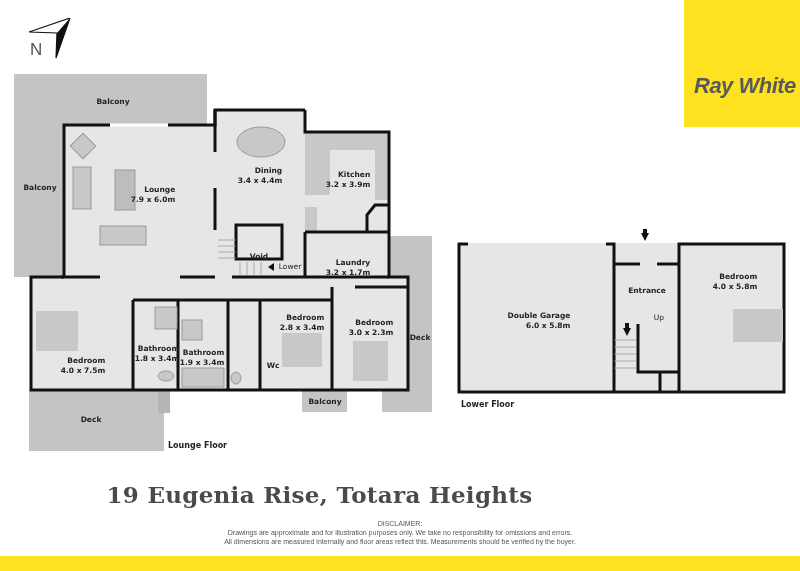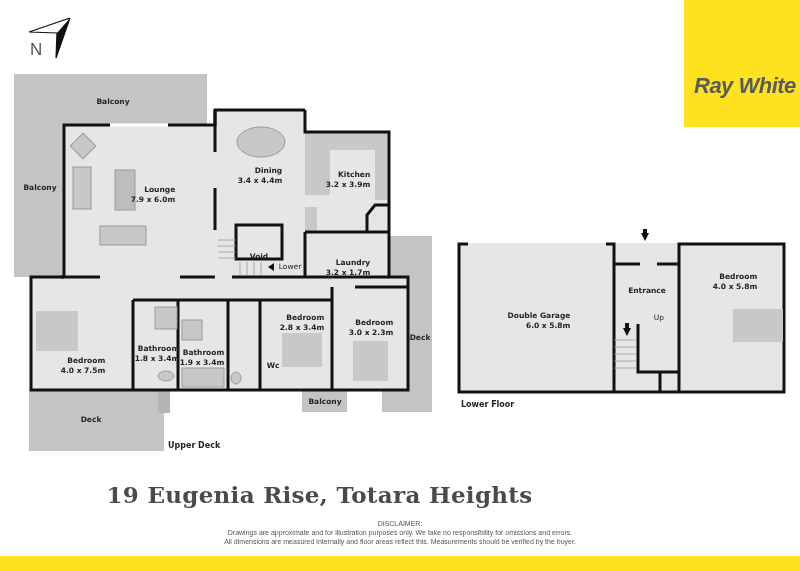--- a/index.html
+++ b/index.html
@@ -134,21 +134,21 @@
 <div class="lbl" style="left:83px;top:356px;"><span>Bedroom</span><br><span>4.0 x 7.5m</span></div>
 <div class="lbl" style="left:157px;top:344px;"><span>Bathroom</span><br><span>1.8 x 3.4m</span></div>
 <div class="lbl" style="left:202px;top:348px;"><span>Bathroom</span><br><span>1.9 x 3.4m</span></div>
 <div class="lbl" style="left:244px;top:361px;margin-left:29px;"><span>Wc</span></div>
 <div class="lbl" style="left:302px;top:313px;"><span>Bedroom</span><br><span>2.8 x 3.4m</span></div>
 <div class="lbl" style="left:371px;top:318px;"><span>Bedroom</span><br><span>3.0 x 2.3m</span></div>
 <div class="lbl" style="left:91px;top:415px;"><span>Deck</span></div>
 <div class="lbl" style="left:420px;top:333px;"><span>Deck</span></div>
 <div class="lbl" style="left:325px;top:397px;"><span>Balcony</span></div>
 <div class="lbl" style="left:290px;top:262px;font-weight:normal;"><span>Lower</span></div>
-<div class="floor-lbl" style="left:168px;top:441px;">Upper Deck</div>
+<div class="floor-lbl" style="left:168px;top:441px;">Lounge Floor</div>
 
 <div class="lbl" style="left:539px;top:311px;"><span>Double Garage</span><br><span>6.0 x 5.8m</span></div>
 <div class="lbl" style="left:647px;top:286px;"><span>Entrance</span></div>
 <div class="lbl" style="left:735px;top:272px;"><span>Bedroom</span><br><span>4.0 x 5.8m</span></div>
 <div class="lbl" style="left:627px;top:313px;font-weight:normal;margin-left:32px;"><span>Up</span></div>
 <div class="floor-lbl" style="left:461px;top:400px;">Lower Floor</div>
 
 <div class="title">19 Eugenia Rise, Totara Heights</div>
 <div class="disc-h">DISCLAIMER:</div>
 <div class="disc" style="top:529px;">Drawings are approximate and for illustration purposes only. We take no responsibility for omissions and errors.</div>

